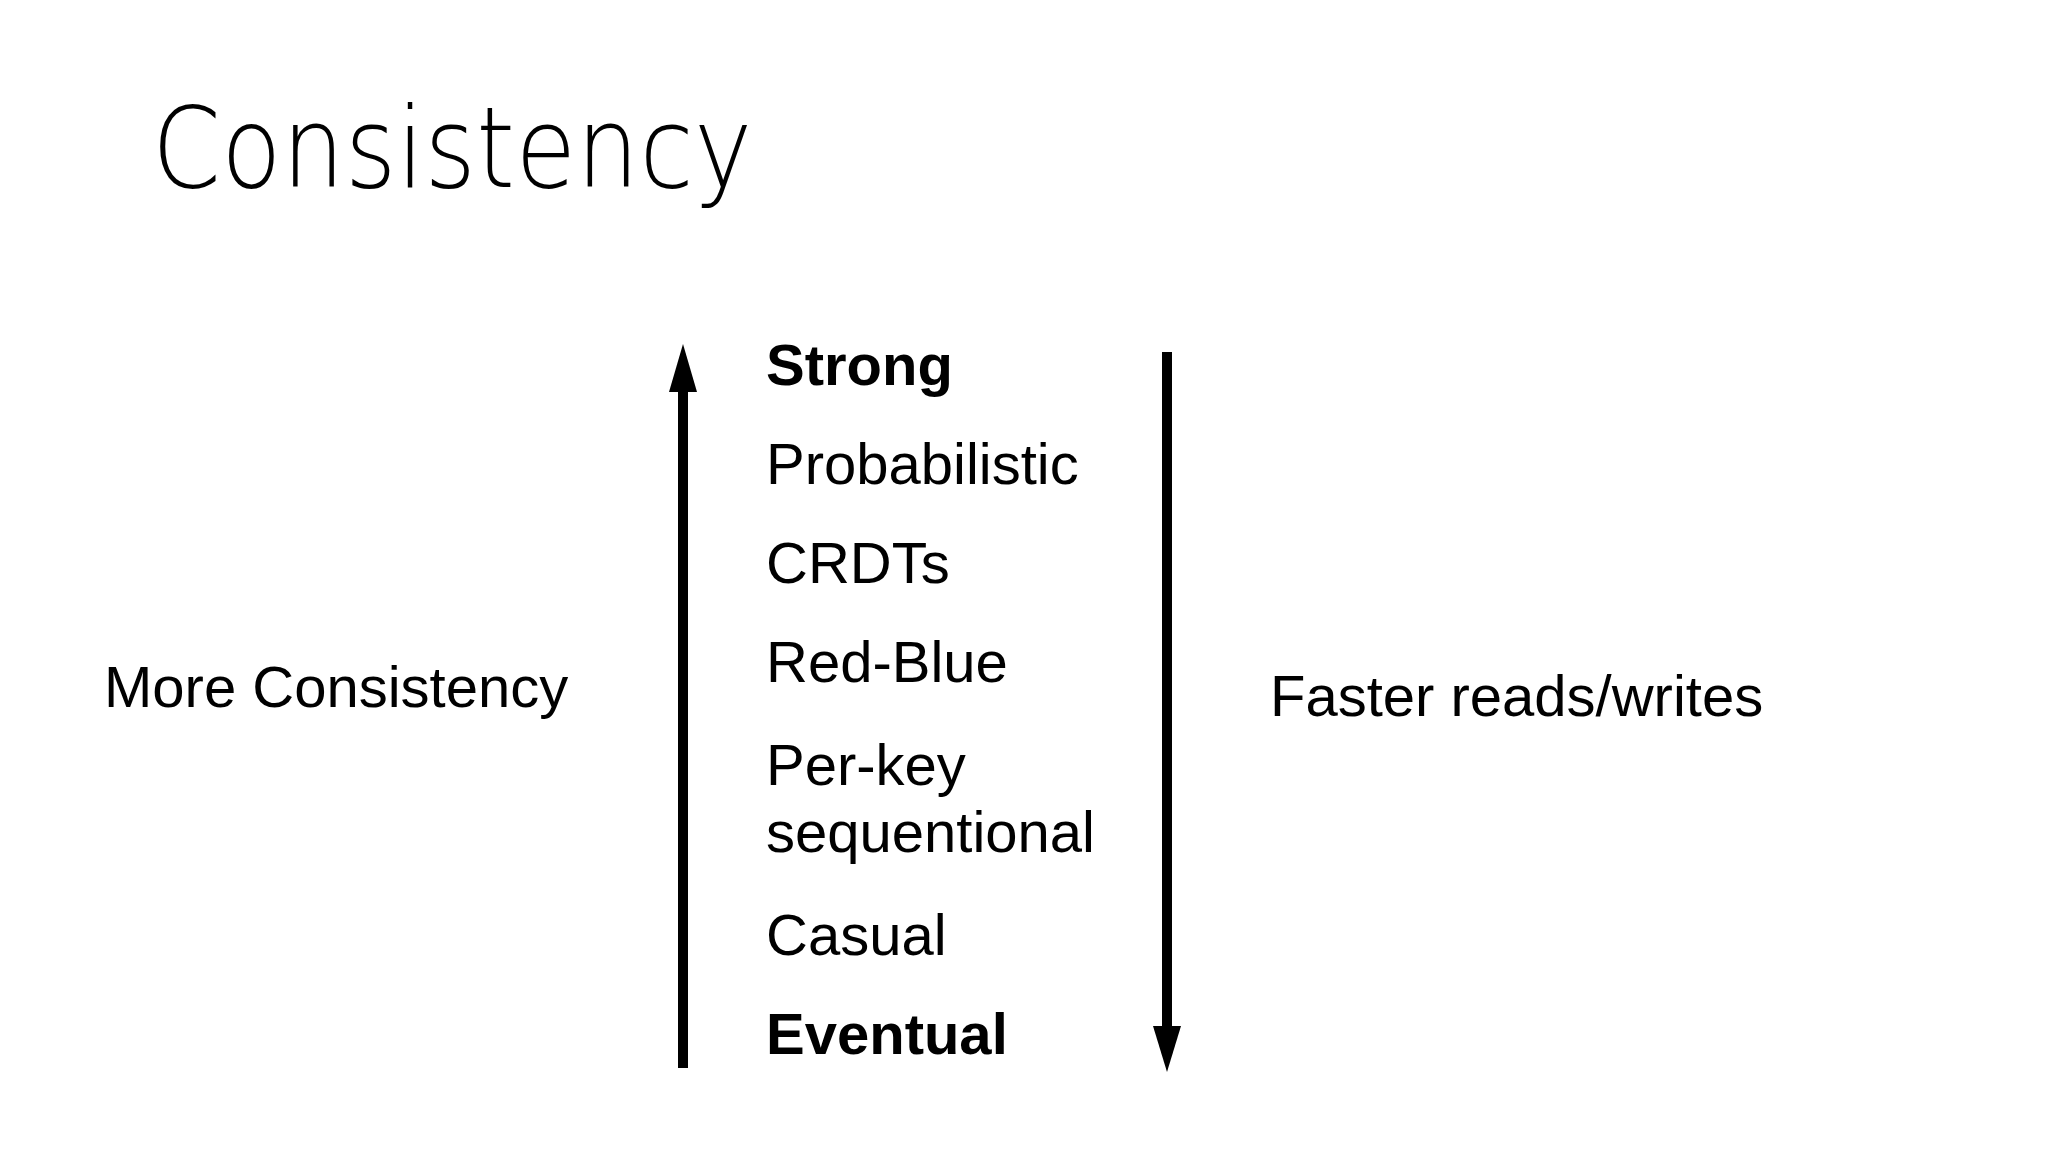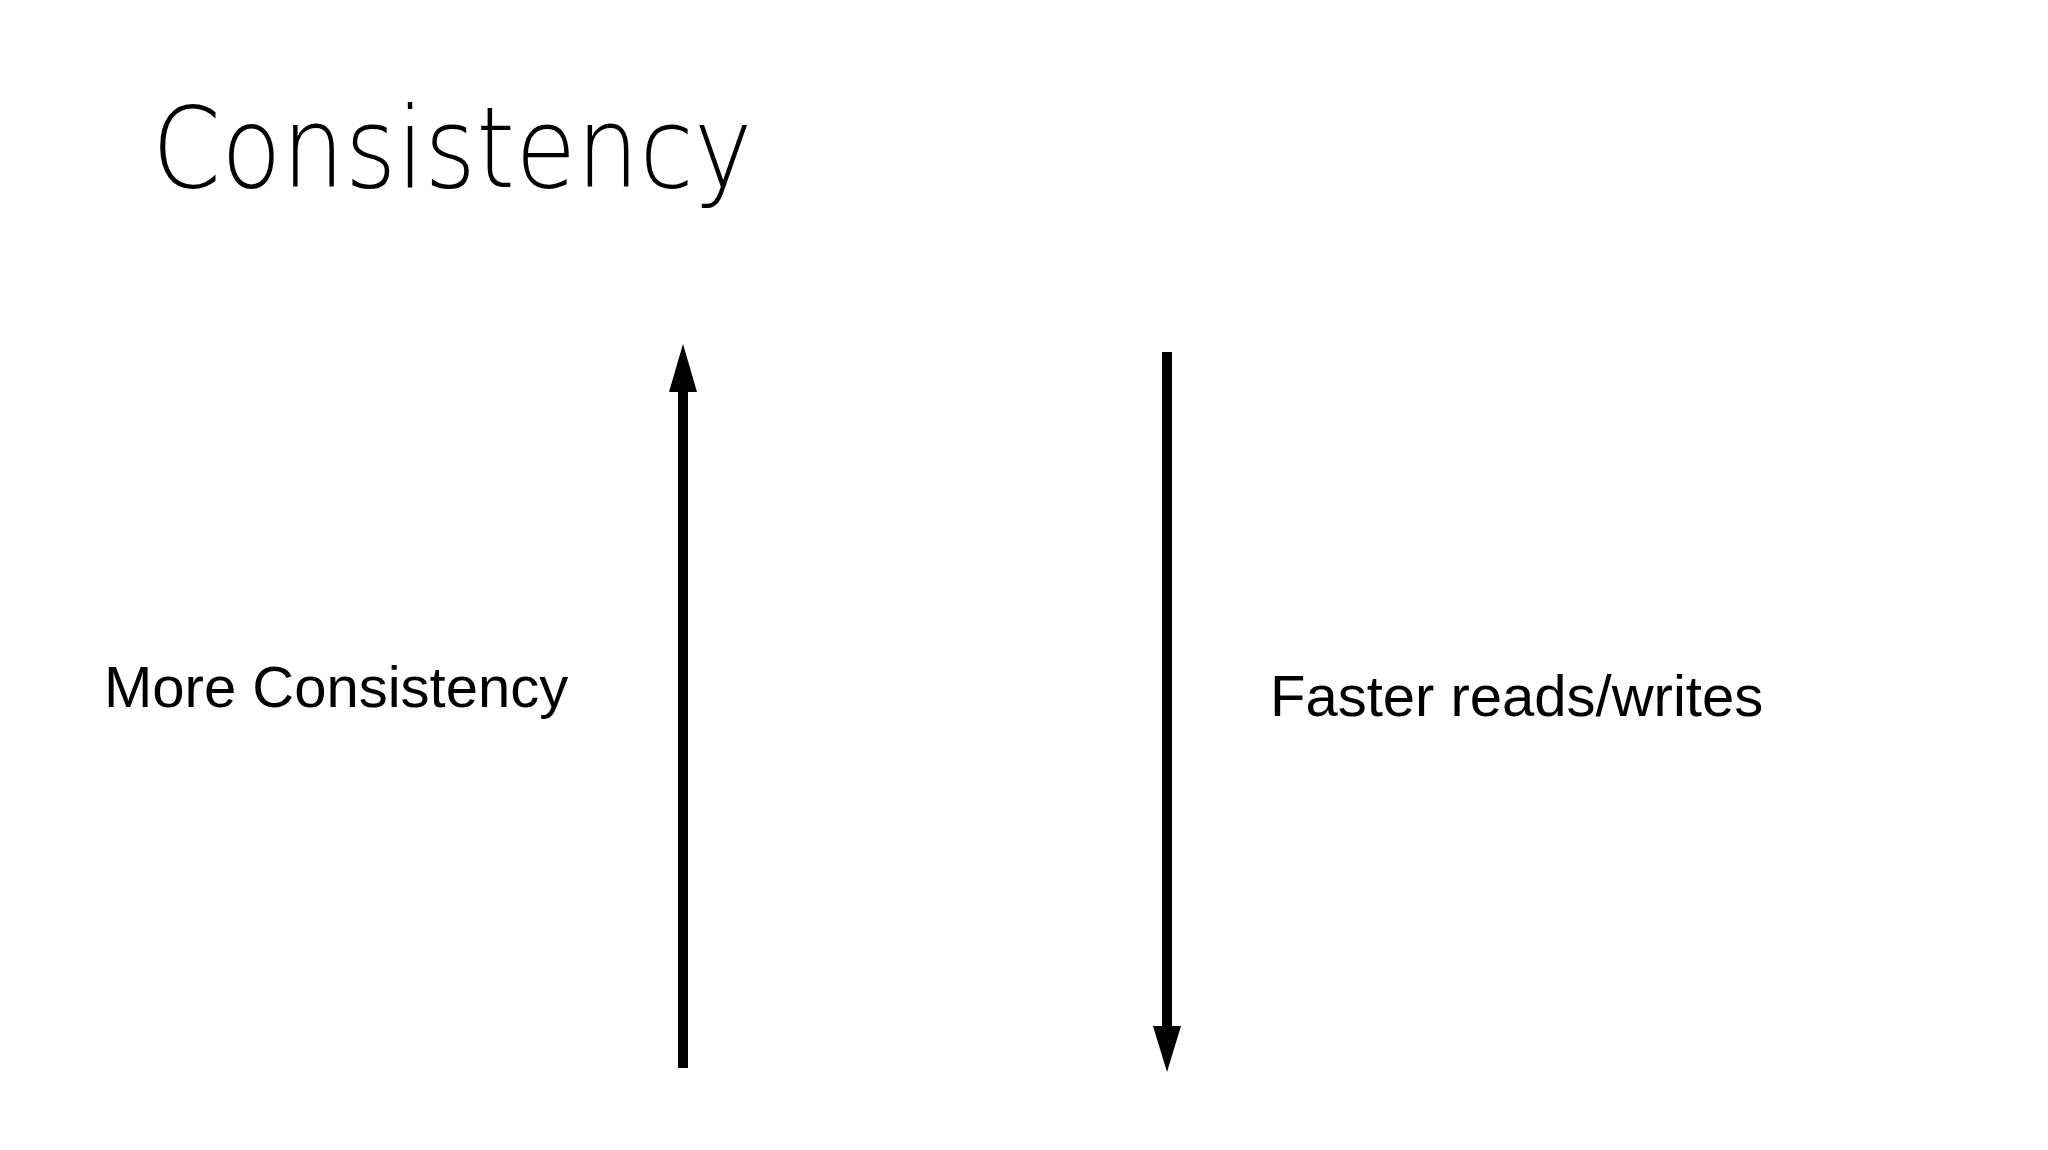--- a/index.html
+++ b/index.html
@@ -100,18 +100,28 @@
   <svg class="arrow-svg" id="arrow-up-consistency" width="48" height="740" viewBox="0 0 48 740">
     <polygon points="23,4 37,52 9,52" fill="#000000"></polygon>
     <rect x="18" y="44" width="10" height="684" fill="#000000"></rect>
   </svg>
 
   <svg class="arrow-svg" id="arrow-down-speed" width="48" height="740" viewBox="0 0 48 740">
     <rect x="18" y="12" width="10" height="688" fill="#000000"></rect>
     <polygon points="23,732 9,686 37,686" fill="#000000"></polygon>
   </svg>
 
+  <div id="consistency-ladder">
+    <div class="ladder-item emphasis">Strong</div>
+    <div class="ladder-item">Probabilistic</div>
+    <div class="ladder-item">CRDTs</div>
+    <div class="ladder-item">Red-Blue</div>
+    <div class="ladder-item multiline">Per-key
+sequentional</div>
+    <div class="ladder-item">Casual</div>
+    <div class="ladder-item emphasis">Eventual</div>
+  </div>
 
   <div class="side-caption" id="caption-right">Faster reads/writes</div>
 
   <div class="side-caption" id="caption-left">More Consistency</div>
 
 </div>
 
 </body></html>

